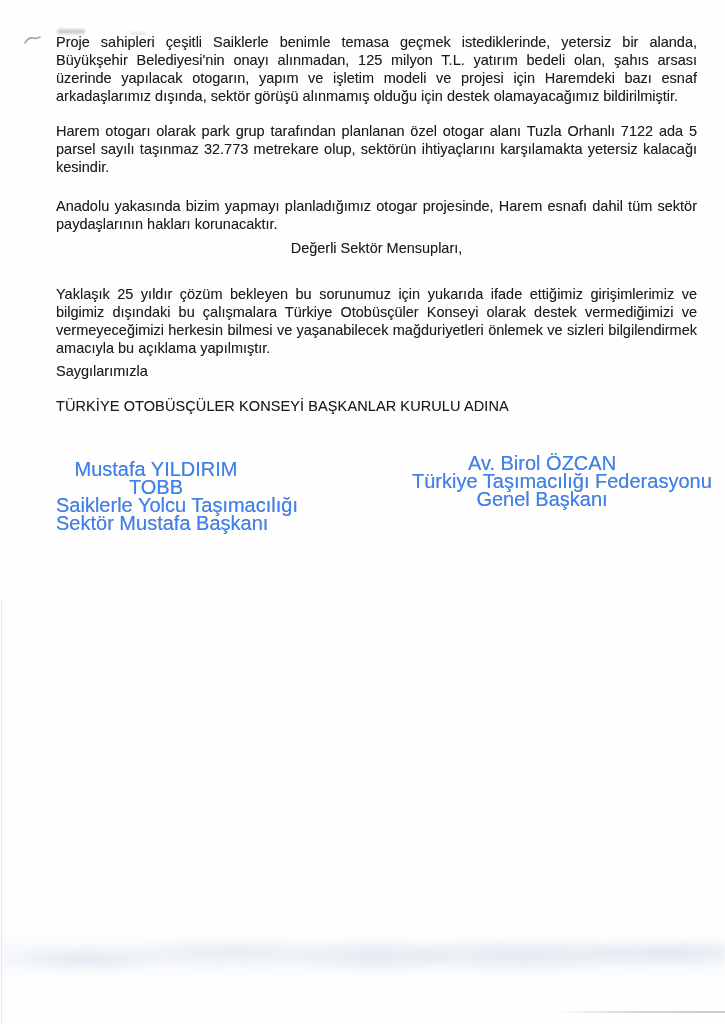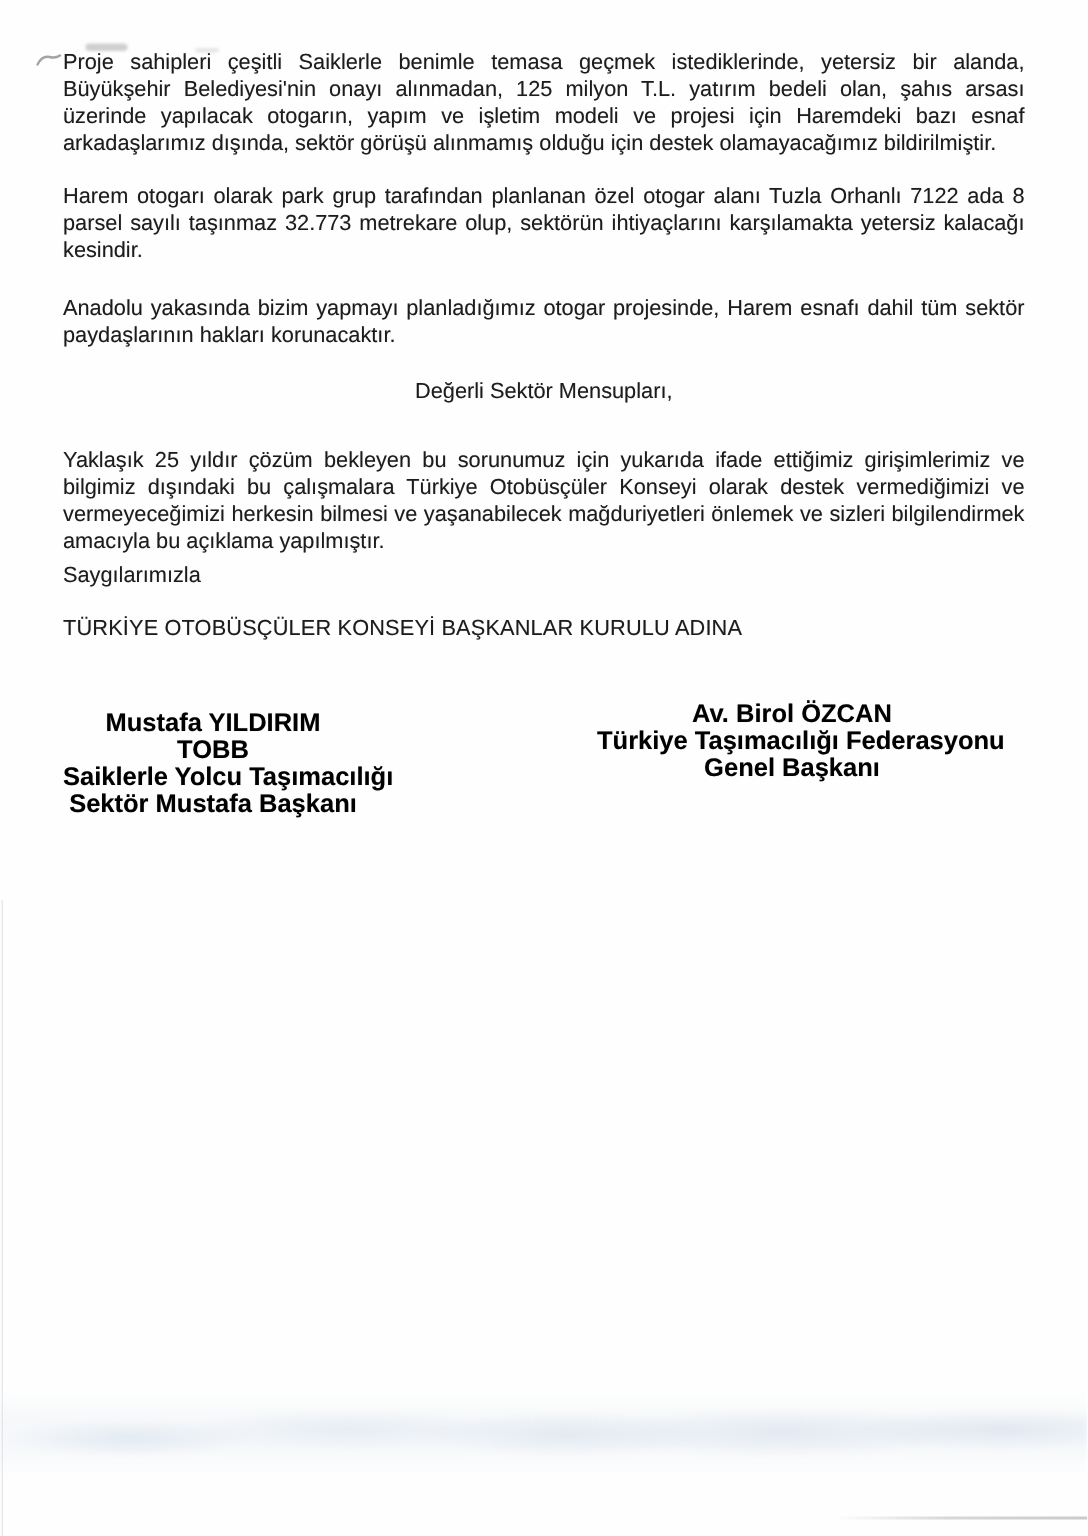--- a/index.html
+++ b/index.html
@@ -12,48 +12,48 @@
     width: 725px;
     height: 1024px;
     background: #fefefe;
     overflow: hidden;
     font-family: "Liberation Sans", sans-serif;
     color: #1d1d1f;
   }
   .content {
     position: absolute;
     top: 33px;
-    left: 42px;
+    left: 56px;
     width: 641px;
   }
   .para {
     margin: 0;
     font-size: 14.5px;
     line-height: 18px;
     text-align: justify;
     color: #1c1c1e;
     text-shadow: 0 0 0.5px rgba(20,20,20,0.35);
   }
   .p1 { margin-bottom: 17px; }
   .p2 { margin-bottom: 21px; }
-  .p3 { margin-bottom: 19px; }
+  .p3 { margin-bottom: 6px; }
   .salutation { text-align: center; margin-bottom: 28px; }
   .p4 { margin-bottom: 5px; }
   .regards { text-align: left; margin-bottom: 17px; }
   .onbehalf { text-align: left; margin-bottom: 39px; letter-spacing: 0.1px; }
   .sig-row {
     display: flex;
     align-items: flex-start;
   }
   .sig-block {
-    font-size: 17px;
+    font-size: 20px;
     line-height: 18px;
-    font-weight: bold;
+    font-weight: normal;
     text-align: center;
-    color: #000000;
+    color: #3b82f6;
     text-shadow: 0 0 0.5px rgba(10,10,10,0.4);
   }
   .sig-left {
     width: 200px;
     margin-top: 6px;
   }
   .sig-right {
     width: 260px;
     margin-left: 156px;
   }
@@ -136,21 +136,21 @@
   <div class="smudge-top"></div>
   <div class="smudge-top2"></div>
   <div class="scan-band"></div>
   <div class="bottom-line"></div>
   <div class="edge-left"></div>
 
   <div class="content">
 
     <p class="para p1">Proje sahipleri çeşitli Saiklerle benimle temasa geçmek istediklerinde, yetersiz bir alanda, Büyükşehir Belediyesi'nin onayı alınmadan, 125 milyon T.L. yatırım bedeli olan, şahıs arsası üzerinde yapılacak otogarın, yapım ve işletim modeli ve projesi için Haremdeki bazı esnaf arkadaşlarımız dışında, sektör görüşü alınmamış olduğu için destek olamayacağımız bildirilmiştir.</p>
 
-    <p class="para p2">Harem otogarı olarak park grup tarafından planlanan özel otogar alanı Tuzla Orhanlı 7122 ada 8 parsel sayılı taşınmaz 32.773 metrekare olup, sektörün ihtiyaçlarını karşılamakta yetersiz kalacağı kesindir.</p>
+    <p class="para p2">Harem otogarı olarak park grup tarafından planlanan özel otogar alanı Tuzla Orhanlı 7122 ada 5 parsel sayılı taşınmaz 32.773 metrekare olup, sektörün ihtiyaçlarını karşılamakta yetersiz kalacağı kesindir.</p>
 
     <p class="para p3">Anadolu yakasında bizim yapmayı planladığımız otogar projesinde, Harem esnafı dahil tüm sektör paydaşlarının hakları korunacaktır.</p>
 
     <p class="para salutation">Değerli Sektör Mensupları,</p>
 
     <p class="para p4">Yaklaşık 25 yıldır çözüm bekleyen bu sorunumuz için yukarıda ifade ettiğimiz girişimlerimiz ve bilgimiz dışındaki bu çalışmalara Türkiye Otobüsçüler Konseyi olarak destek vermediğimizi ve vermeyeceğimizi herkesin bilmesi ve yaşanabilecek mağduriyetleri önlemek ve sizleri bilgilendirmek amacıyla bu açıklama yapılmıştır.</p>
 
     <p class="para regards">Saygılarımızla</p>
 
     <p class="para onbehalf">TÜRKİYE OTOBÜSÇÜLER KONSEYİ BAŞKANLAR KURULU ADINA</p>

